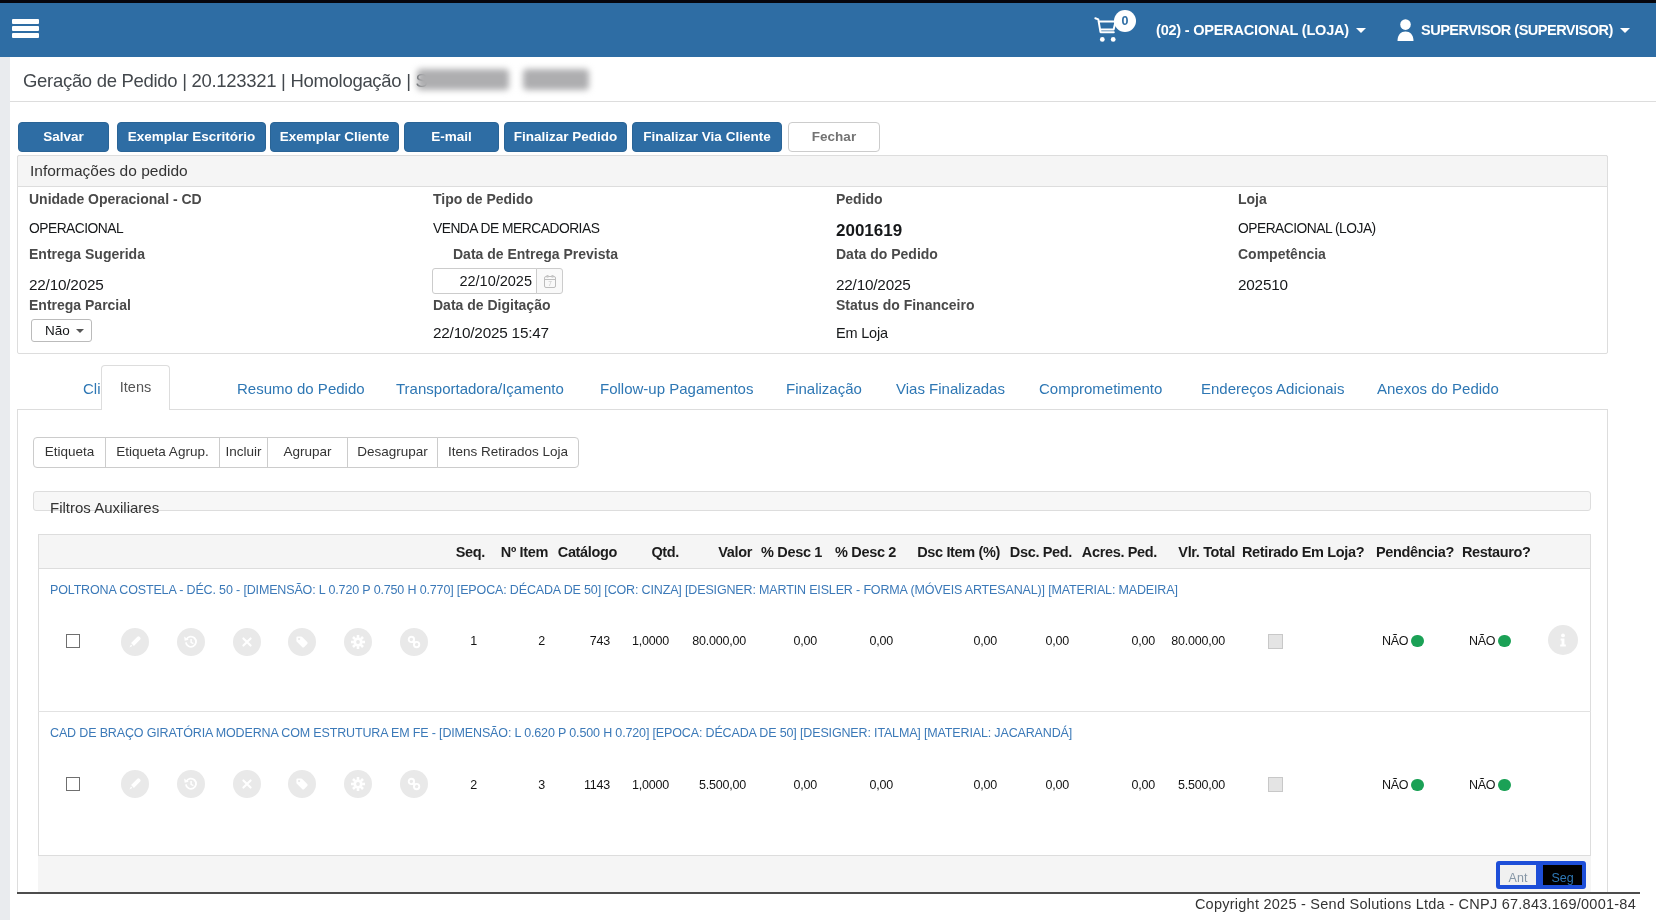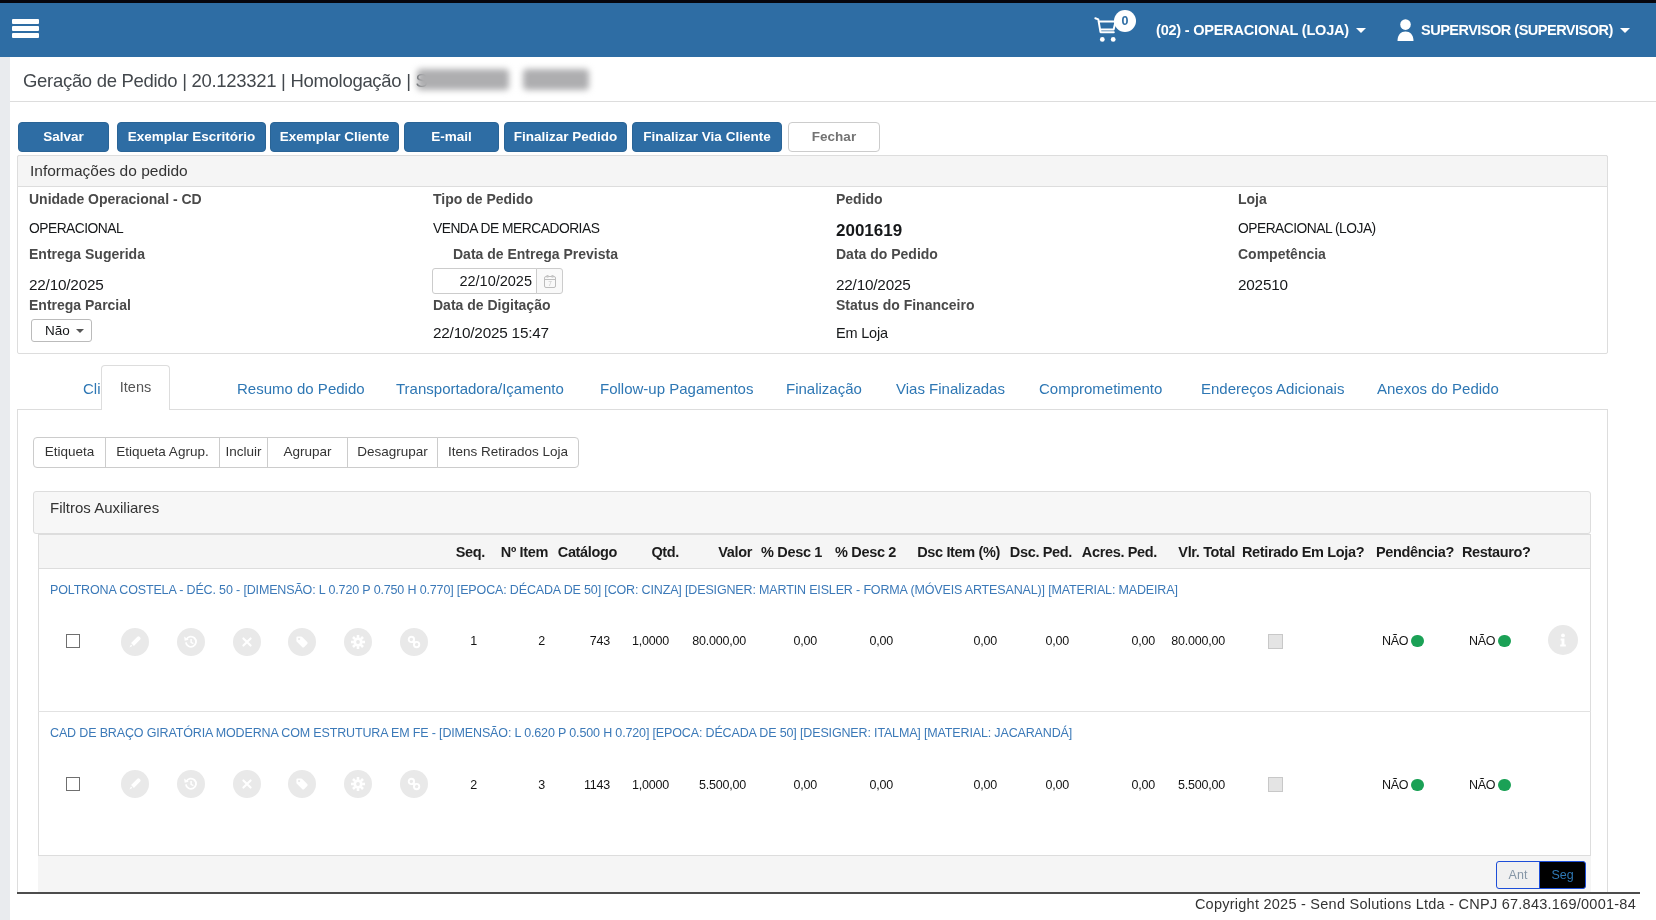--- a/index.html
+++ b/index.html
@@ -34,36 +34,36 @@
 #dtaddon{left:536px;top:268px;width:27px;height:26px;border:1px solid #ccc;background:#f9f9f9;border-radius:0 3px 3px 0;}
 #epsel{left:31px;top:319px;width:61px;height:23px;border:1px solid #bbb;border-radius:3px;background:#fff;font-size:13.5px;color:#16181a;line-height:21px;padding-left:13px;}
 .selcaret{width:0;height:0;border-left:4px solid transparent;border-right:4px solid transparent;border-top:4px solid #555;}
 
 .tablink{top:380px;font-size:15px;color:#2e77b4;margin-left:48px;}
 #activetab{left:101px;top:365px;width:69px;height:45px;background:#fff;border:1px solid #ddd;border-bottom:none;border-radius:4px 4px 0 0;z-index:3;color:#555;font-size:14.5px;text-align:center;line-height:42px;}
 #tabpanel{left:17px;top:409px;width:1591px;height:484px;border:1px solid #ddd;background:#fff;}
 
 .gbtn{top:437px;height:31px;background:#fff;border:1px solid #ccc;color:#333;font-size:13.5px;text-align:center;line-height:27px;z-index:2;}
 
-#filtros{left:33px;top:491px;width:1558px;height:43px;background:#f7f7f7;border:1px solid #ddd;border-radius:3px;font-size:15px;color:#333;line-height:31px;padding-left:16px;}
+#filtros{left:33px;top:491px;width:1558px;height:20px;background:#f7f7f7;border:1px solid #ddd;border-radius:3px;font-size:15px;color:#333;line-height:31px;padding-left:16px;}
 
 #tbl{left:38px;top:534px;width:1553px;height:359px;border:1px solid #ddd;background:#fff;}
 #thead{left:38px;top:534px;width:1553px;height:35px;background:#f5f5f5;border:1px solid #ddd;}
 .th{top:544px;font-size:14.5px;font-weight:bold;color:#1c1c1c;letter-spacing:-0.35px;z-index:2;}
 .desc{font-size:12.5px;color:#3b79b8;letter-spacing:-0.15px;z-index:2;}
 .num{font-size:12.5px;color:#141414;letter-spacing:-0.2px;z-index:2;}
 .cb{width:14px;height:14px;border:1px solid #6f6f6f;background:#fff;z-index:2;}
 .cbd{width:15px;height:15px;border:1px solid #c8c8c8;background:#e4e4e4;z-index:2;}
 .circ{width:28px;height:28px;border-radius:50%;background:#e9e9e9;z-index:2;}
 .circ svg{display:block;margin:7px auto 0;}
 .nao{font-size:12.5px;color:#141414;letter-spacing:-0.3px;z-index:2;}
 .dot{width:12.5px;height:12.5px;border-radius:50%;background:#1ba156;z-index:2;}
 #rowsep{left:38px;top:711px;width:1553px;height:1px;background:#e2e2e2;z-index:2;}
 #pagstrip{left:38px;top:855px;width:1553px;height:38px;background:#f5f5f5;border-top:1px solid #ddd;z-index:2;}
-.pgbtn{top:861px;height:28px;border:1px solid #1d4ed8;font-size:12.5px;text-align:center;line-height:26px;z-index:3;}
+.pgbtn{top:861px;height:28px;border:4px solid #1d4ed8;font-size:12.5px;text-align:center;line-height:26px;z-index:3;}
 #darkline{left:17px;top:892px;width:1623px;height:2px;background:#4d4d4d;z-index:4;}
 #copyright{top:896px;right:20px;font-size:14.5px;color:#333;z-index:4;letter-spacing:0.25px;}
 </style>
 </head>
 <body>
 <div id="page">
   <div class="abs" id="topblack"></div>
   <div class="abs" id="navbar"></div>
   <div class="abs hbar" style="top:19px;"></div>
   <div class="abs hbar" style="top:26px;"></div>

